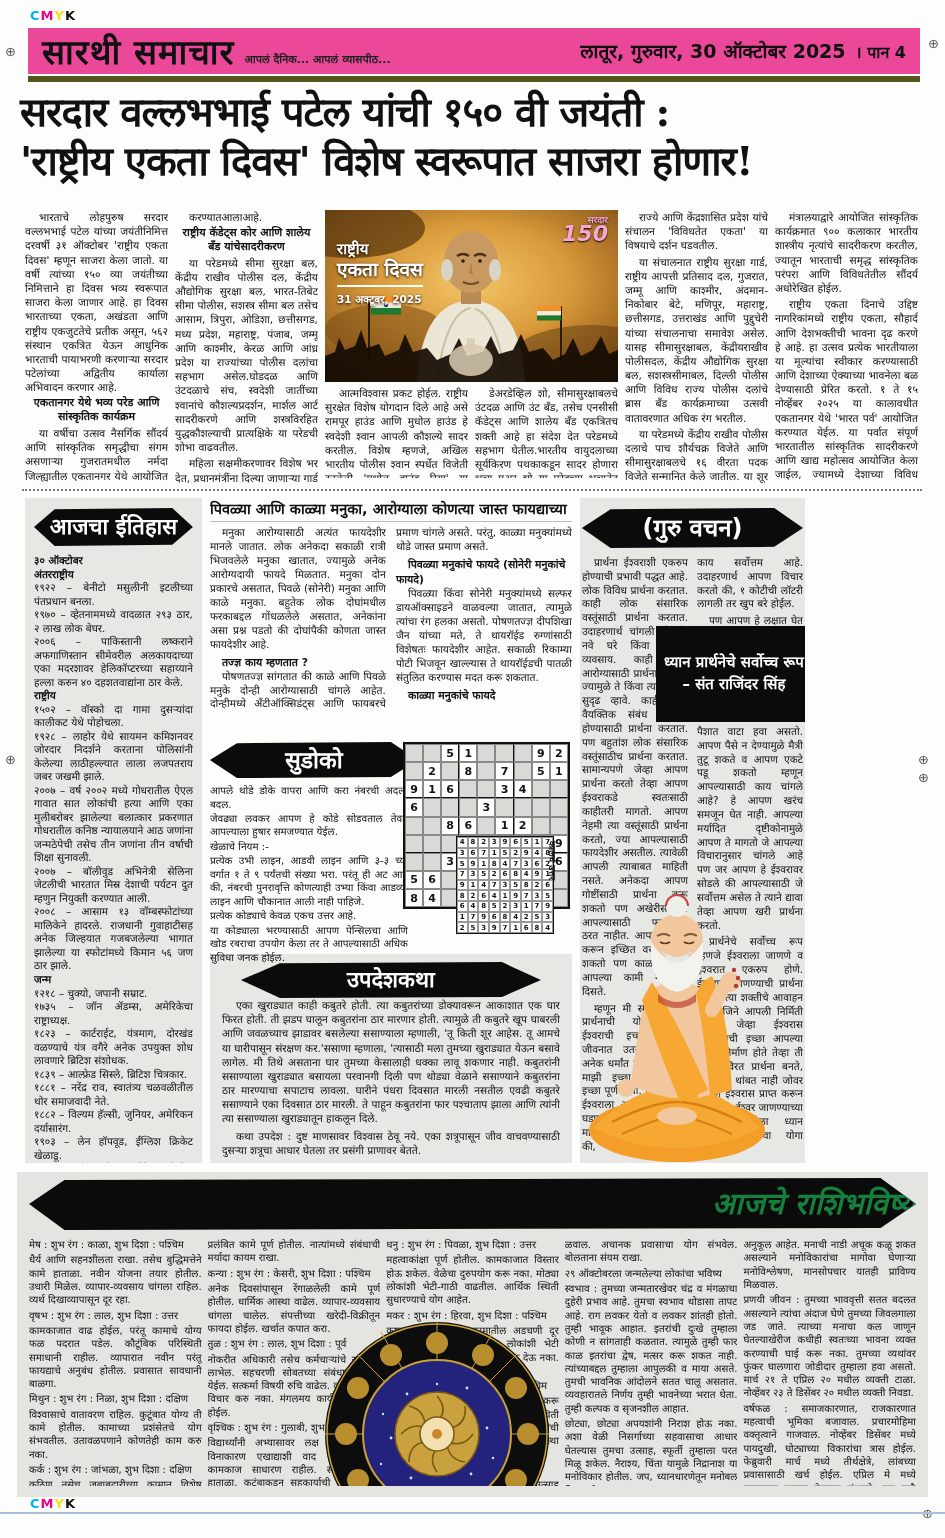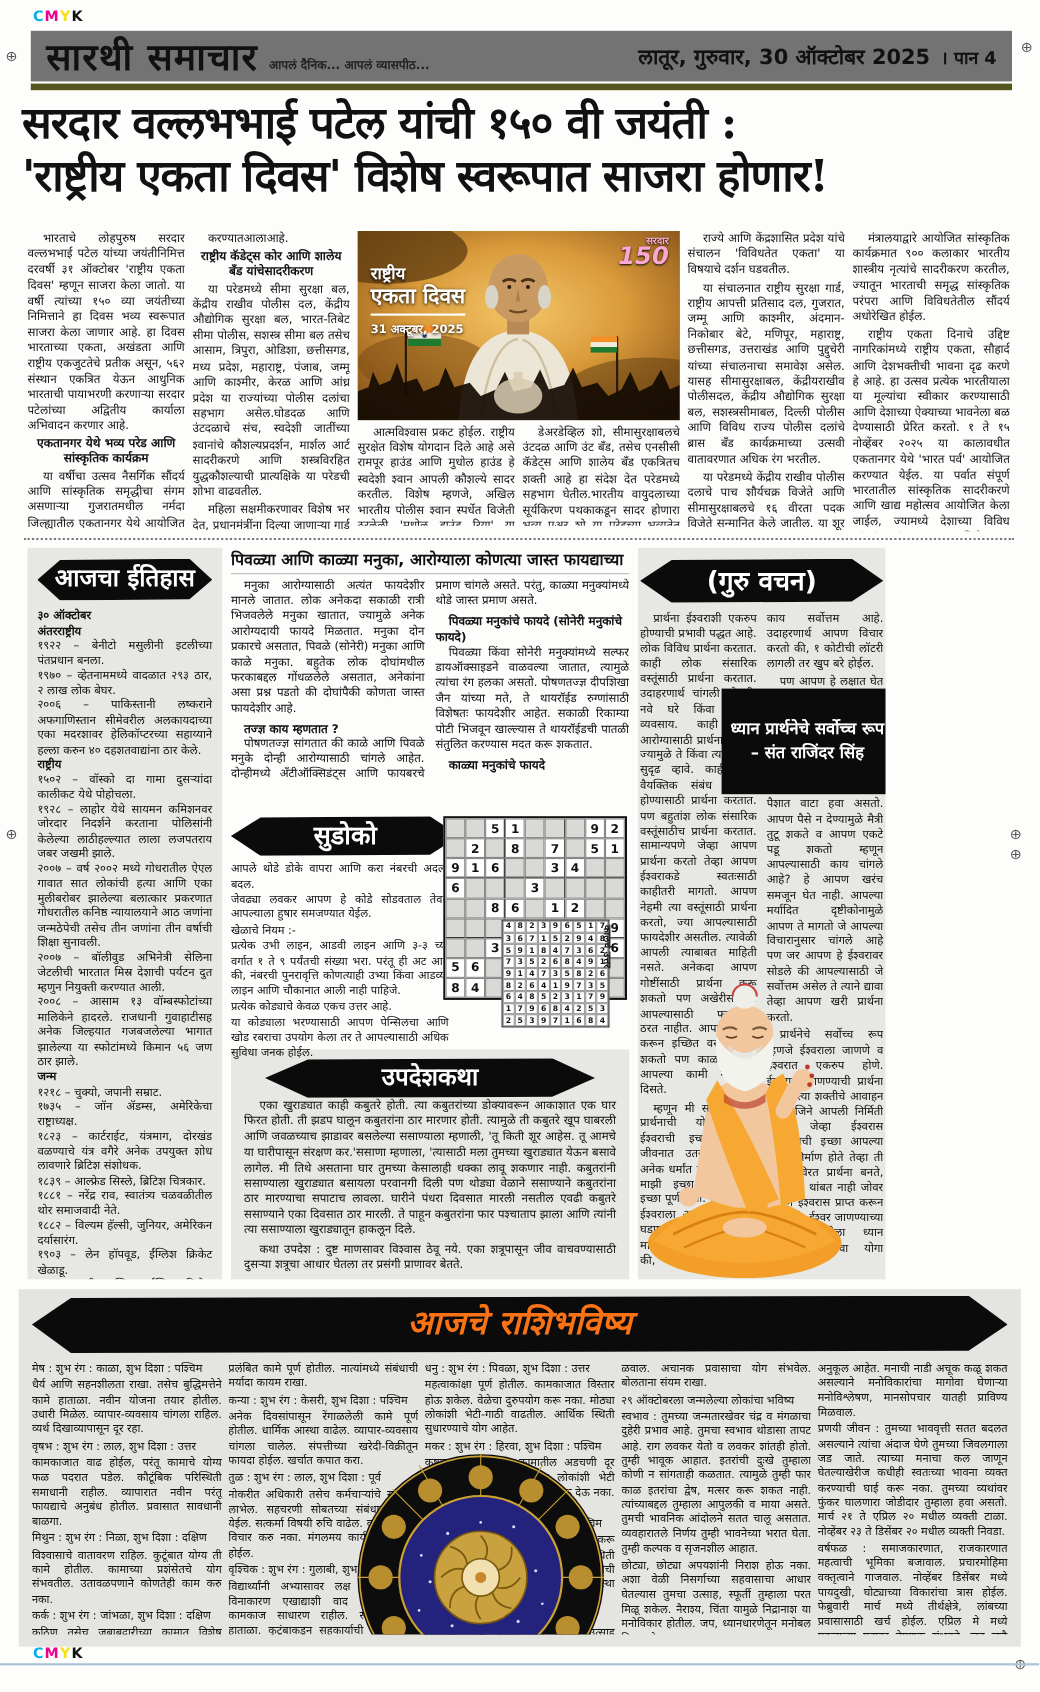--- a/index.html
+++ b/index.html
@@ -3,21 +3,21 @@
 <meta charset="utf-8">
 <style>
   html,body{margin:0;padding:0;}
   body{width:945px;height:1538px;background:#fdfdfc;position:relative;
        font-family:"DejaVu Sans",sans-serif;color:#111;overflow:hidden;}
   .reg{position:absolute;font-size:13px;color:#555;}
   .cmyk{position:absolute;font-weight:bold;font-size:13px;letter-spacing:1px;font-family:"DejaVu Sans",sans-serif;}
   .cmyk span:nth-child(1){color:#00aeef}.cmyk span:nth-child(2){color:#ec008c}
   .cmyk span:nth-child(3){color:#f7e017}.cmyk span:nth-child(4){color:#111}
   
-  .mast{position:absolute;left:28px;top:28px;width:892px;height:46px;background:#737373;
+  .mast{position:absolute;left:28px;top:28px;width:892px;height:46px;background:#ec4899;
         display:flex;align-items:center;padding:0 14px;box-sizing:border-box;}
   .mast-title{font-family:"DejaVu Serif",serif;font-weight:900;font-size:34px;letter-spacing:1px;}
   .mast-tag{font-size:11px;font-weight:bold;margin:14px 0 0 10px;color:#222;}
   .mast-right{margin-left:auto;display:flex;align-items:baseline;gap:10px;}
   .mast-date{font-size:19px;font-weight:900;}
   .mast-page{font-size:16px;font-weight:900;}
   .rule{position:absolute;left:28px;top:76px;width:892px;height:6px;background:#55551d;}
   
   .headline{position:absolute;left:20px;top:88px;width:905px;text-align:left;
             font-family:"DejaVu Serif",serif;font-weight:900;line-height:1.22;font-size:40px;letter-spacing:-1px;}
@@ -85,21 +85,21 @@
   .guru .ribbon{height:40px;line-height:40px;font-size:24px;margin:2px 0 8px 0;}
   .guru-cols{column-count:2;column-gap:9px;height:600px;overflow:hidden;}
   .gp{margin:0 0 3px 0;font-size:10.4px;line-height:1.33;text-align:justify;text-indent:12px;}
   .guru-quote{position:absolute;left:76px;top:128px;width:156px;height:96px;background:#0b0b0b;color:#fff;
               display:flex;align-items:center;justify-content:center;text-align:center;
               font-size:15px;font-weight:900;line-height:1.45;padding:4px;box-sizing:border-box;}
   .guru-fig{position:absolute;left:2px;top:392px;width:190px;height:272px;}
   
   .horo{position:absolute;left:17px;top:1172px;width:911px;height:325px;background:#e4e4e1;
         padding:6px 12px;box-sizing:border-box;}
-  .horo-banner{height:52px;line-height:52px;background:#0b0b0b;color:#f97316;text-align:center;
+  .horo-banner{height:52px;line-height:52px;background:#0b0b0b;color:#15803d;text-align:right;
                font-size:30px;font-weight:900;font-style:italic;
                clip-path:polygon(0 50%,4% 4%,96% 0,100% 50%,96% 96%,4% 100%);}
   .horo-cols{display:flex;gap:6px;margin-top:8px;height:248px;overflow:hidden;position:relative;}
   .hcol{flex:1;overflow:hidden;}
   .hz{margin:0 0 2px 0;font-size:10.1px;line-height:1.32;text-align:justify;}
   .hz-b{font-weight:normal;}
   .zodiac{position:absolute;left:292px;top:80px;width:232px;height:232px;}
   .edge-line{position:absolute;left:0;top:1512px;width:945px;height:2px;background:#a9c2da;}
 </style>
 </head>

